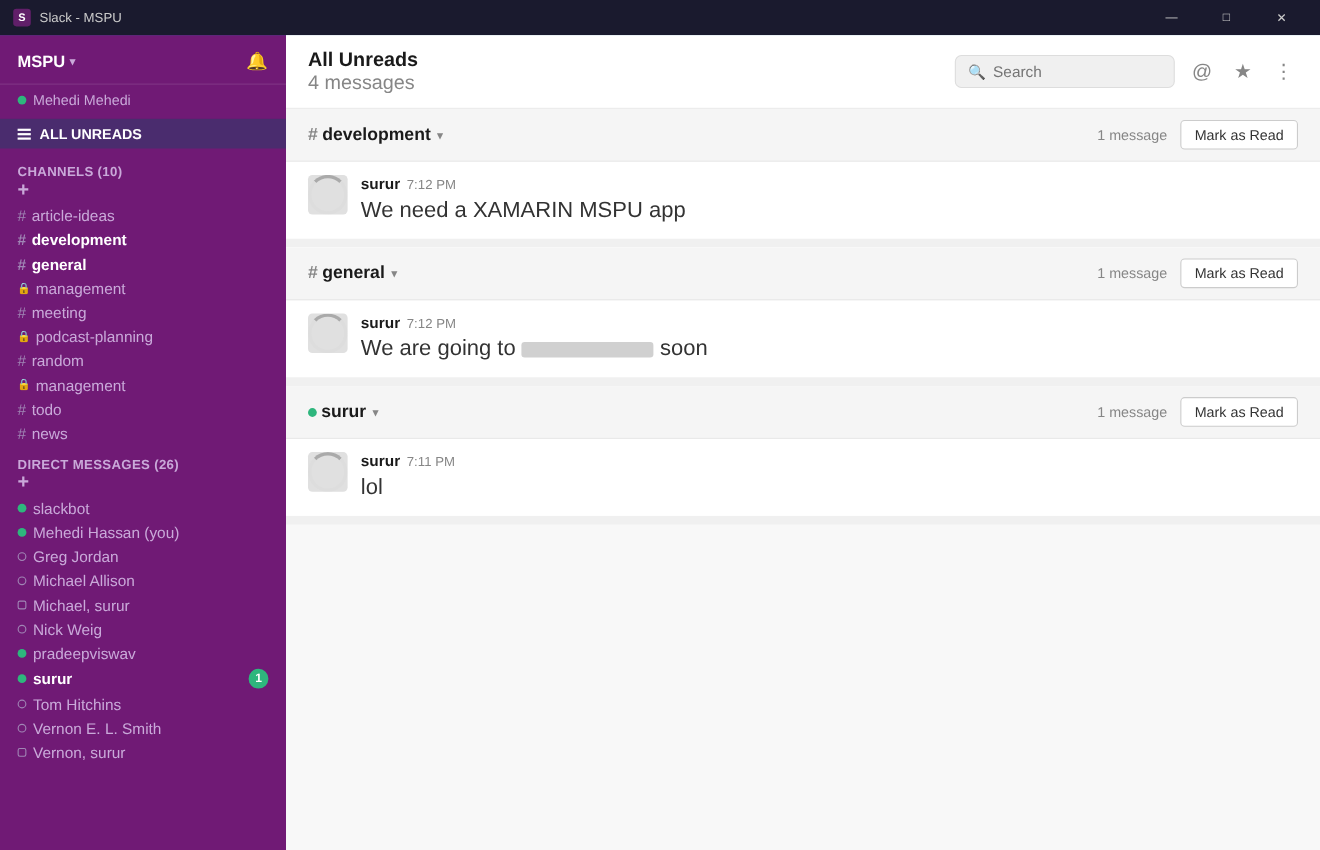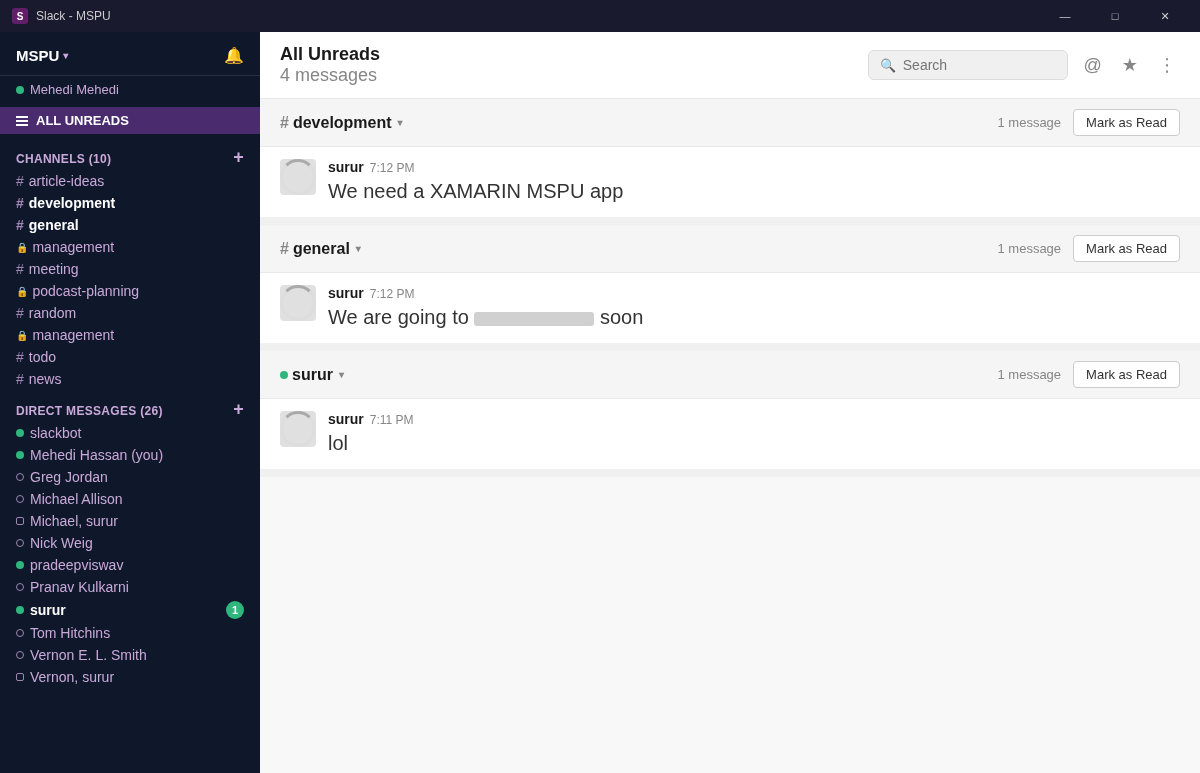--- a/index.html
+++ b/index.html
@@ -59,21 +59,21 @@
 
     
     .app-container {
       display: flex;
       height: calc(773px - 32px);
     }
 
     
     .sidebar {
       width: 260px;
-      background: #0f172a;
+      background: #701a75;
       color: #c9a9d9;
       display: flex;
       flex-direction: column;
       overflow: hidden;
       flex-shrink: 0;
     }
     .sidebar-header {
       padding: 14px 16px 10px;
       display: flex;
       align-items: center;
@@ -136,24 +136,25 @@
       height: 2px;
       background: white;
     }
 
     .section-header {
       padding: 10px 16px 4px;
       font-size: 12px;
       font-weight: 700;
       color: #c9a9d9;
       display: flex;
-      align-items: flex-end;
+      align-items: flex-start;
       justify-content: space-between;
       text-transform: uppercase;
       letter-spacing: 0.3px;
+      flex-direction: column;
     }
     .section-header .add-btn {
       font-size: 18px;
       cursor: pointer;
       color: #c9a9d9;
       line-height: 1;
     }
 
     .channel-item {
       padding: 3px 16px;
@@ -529,24 +530,20 @@
           <span>Michael, surur</span>
         </div>
         <div class="dm-item">
           <div class="dm-dot offline"></div>
           <span>Nick Weig</span>
         </div>
         <div class="dm-item">
           <div class="dm-dot online"></div>
           <span>pradeepviswav</span>
         </div>
-        <div class="dm-item">
-          <div class="dm-dot offline"></div>
-          <span>Pranav Kulkarni</span>
-        </div>
         <div class="dm-item bold">
           <div class="dm-dot online"></div>
           <span>surur</span>
           <div class="badge">1</div>
         </div>
         <div class="dm-item">
           <div class="dm-dot offline"></div>
           <span>Tom Hitchins</span>
         </div>
         <div class="dm-item">

